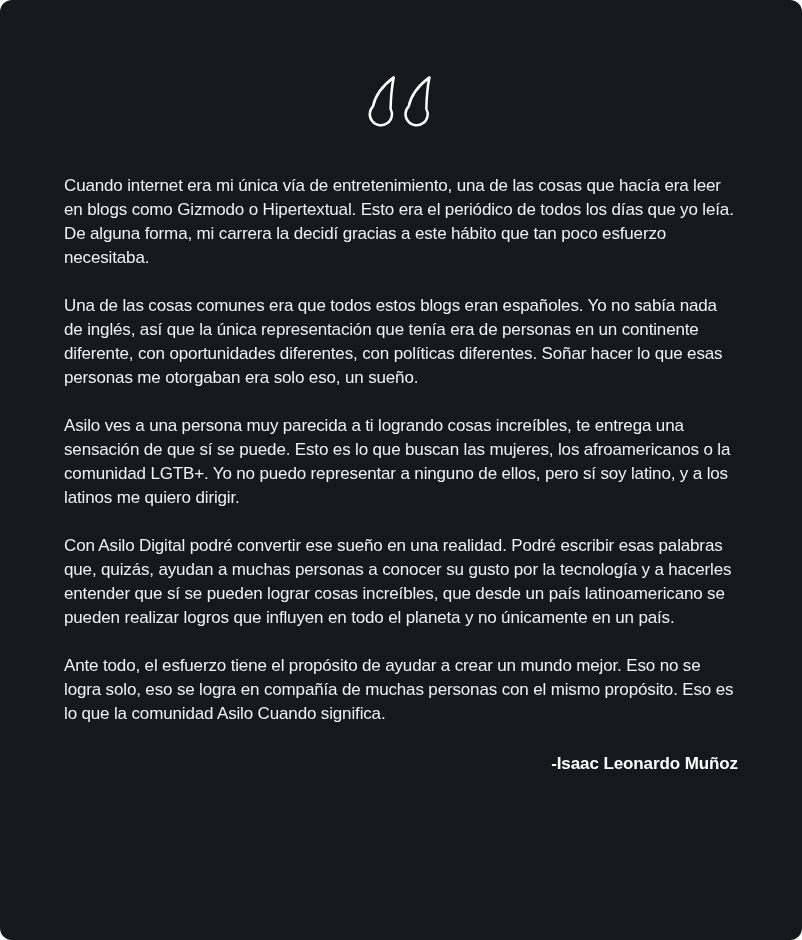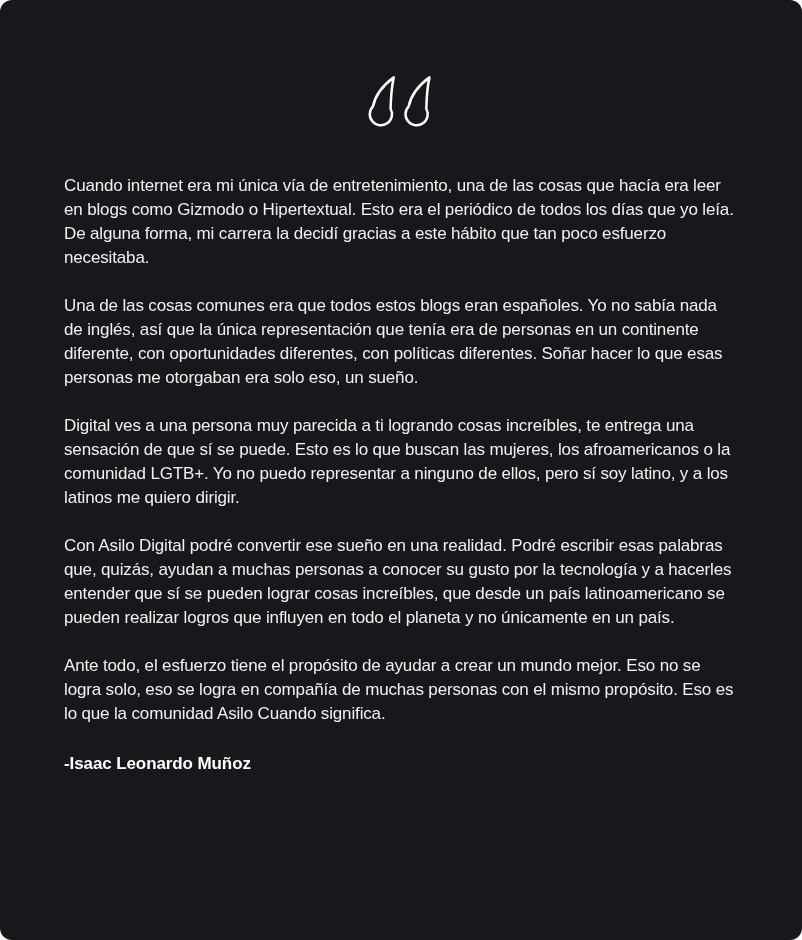--- a/index.html
+++ b/index.html
@@ -40,38 +40,39 @@
     margin: 0 0 24px 0;
     font-weight: 400;
   }
   .attribution {
     color: #ffffff;
     font-size: 17px;
     line-height: 24px;
     font-weight: 700;
     margin-top: 26px;
     letter-spacing: -0.1px;
+    text-align: right;
   }
 </style>
 </head>
 <body>
 
 <div class="stage">
   <div class="quote-card">
 
     <div class="icon-wrap">
       <svg viewBox="0 0 72 58" fill="none" xmlns="http://www.w3.org/2000/svg">
         <path d="M28.5 3.5 C 19 10.5, 9.5 21, 7 33.5 A 11.5 11.5 0 1 0 25.2 36 C 25.5 24.5, 26.5 12.5, 28.5 3.5 Z" stroke="#ffffff" stroke-width="2.6" stroke-linejoin="round" fill="none"></path>
         <path d="M65.5 3.5 C 56 10.5, 46.5 21, 44 33.5 A 11.5 11.5 0 1 0 62.2 36 C 62.5 24.5, 63.5 12.5, 65.5 3.5 Z" stroke="#ffffff" stroke-width="2.6" stroke-linejoin="round" fill="none"></path>
       </svg>
     </div>
 
     <div class="quote-body">
       <p>Cuando internet era mi única vía de entretenimiento, una de las cosas que hacía era leer en blogs como Gizmodo o Hipertextual. Esto era el periódico de todos los días que yo leía. De alguna forma, mi carrera la decidí gracias a este hábito que tan poco esfuerzo necesitaba.</p>
       <p>Una de las cosas comunes era que todos estos blogs eran españoles. Yo no sabía nada de inglés, así que la única representación que tenía era de personas en un continente diferente, con oportunidades diferentes, con políticas diferentes. Soñar hacer lo que esas personas me otorgaban era solo eso, un sueño.</p>
-      <p>Digital ves a una persona muy parecida a ti logrando cosas increíbles, te entrega una sensación de que sí se puede. Esto es lo que buscan las mujeres, los afroamericanos o la comunidad LGTB+. Yo no puedo representar a ninguno de ellos, pero sí soy latino, y a los latinos me quiero dirigir.</p>
+      <p>Asilo ves a una persona muy parecida a ti logrando cosas increíbles, te entrega una sensación de que sí se puede. Esto es lo que buscan las mujeres, los afroamericanos o la comunidad LGTB+. Yo no puedo representar a ninguno de ellos, pero sí soy latino, y a los latinos me quiero dirigir.</p>
       <p>Con Asilo Digital podré convertir ese sueño en una realidad. Podré escribir esas palabras que, quizás, ayudan a muchas personas a conocer su gusto por la tecnología y a hacerles entender que sí se pueden lograr cosas increíbles, que desde un país latinoamericano se pueden realizar logros que influyen en todo el planeta y no únicamente en un país.</p>
       <p>Ante todo, el esfuerzo tiene el propósito de ayudar a crear un mundo mejor. Eso no se logra solo, eso se logra en compañía de muchas personas con el mismo propósito. Eso es lo que la comunidad Asilo Cuando significa.</p>
       <div class="attribution">-Isaac Leonardo Muñoz</div>
     </div>
 
   </div>
 </div>
 
 </body></html>

